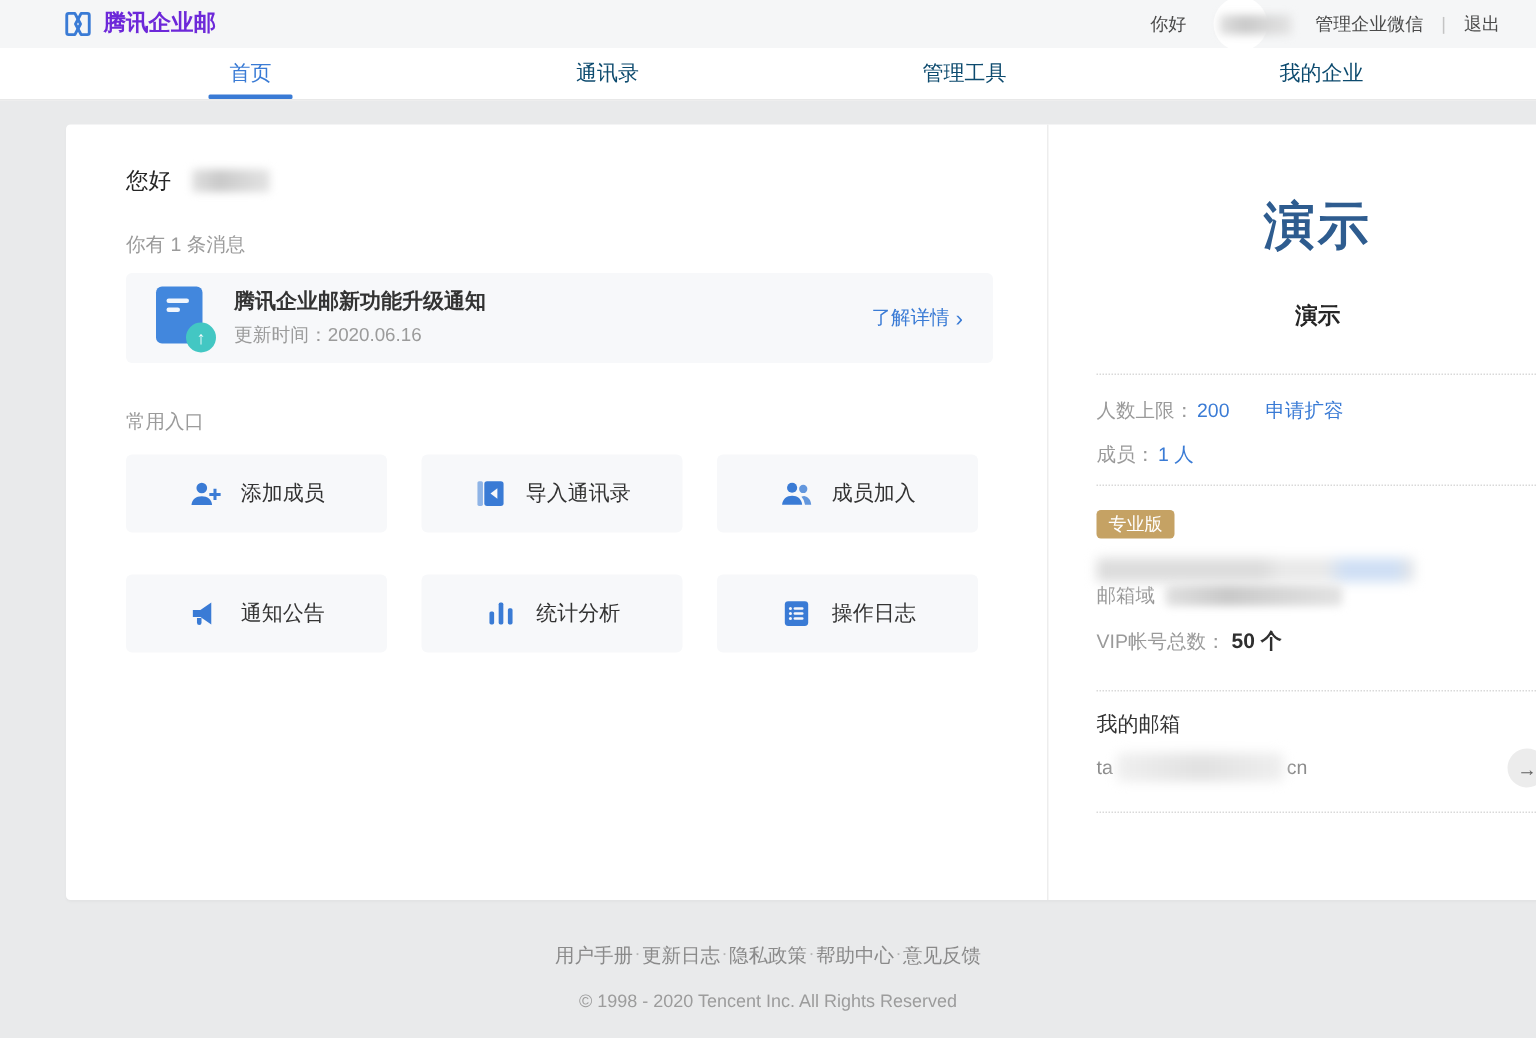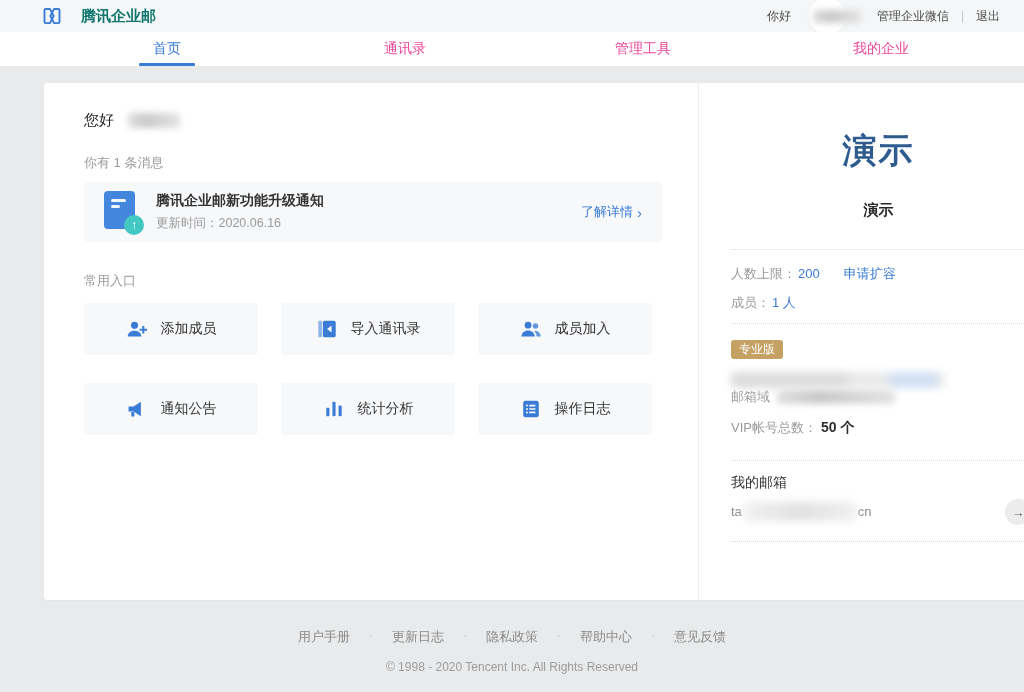--- a/index.html
+++ b/index.html
@@ -3,34 +3,34 @@
 <meta charset="utf-8">
 <style>
   html,body{margin:0;padding:0;background:#e9eaeb;}
   .page{position:relative;width:1024px;height:692px;margin:0 auto;overflow:hidden;
         background:#e9eaeb;font-family:"Liberation Sans","DejaVu Sans",sans-serif;
         -webkit-font-smoothing:antialiased;}
   
   .topbar{position:absolute;top:0;left:0;right:0;height:32px;background:#f5f6f7;
           display:flex;align-items:center;justify-content:space-between;
           padding:0 24px 0 42px;box-sizing:border-box;z-index:3;}
-  .brand{display:flex;align-items:flex-end;gap:19px;color:#0f766e;font-size:15px;font-weight:600;cursor:pointer;}
+  .brand{display:flex;align-items:flex-start;gap:7px;color:#6d28d9;font-size:15px;font-weight:600;cursor:pointer;}
   .brand svg{display:block;}
   .topbar-right{display:flex;align-items:center;gap:12px;font-size:12px;color:#4a4a4a;}
   .user-wrap{position:relative;width:62px;height:32px;}
   .avatar{position:absolute;left:6px;top:-2px;width:36px;height:36px;background:#fff;border-radius:50%;}
   .name-blur{position:absolute;left:10px;top:10px;width:48px;height:13px;}
   .toplink{cursor:pointer;color:#4a4a4a;text-decoration:none;}
   .topsep{color:#c4c4c4;}
   
   .navbar{position:absolute;top:32px;left:0;right:0;height:34px;background:#fff;
           border-bottom:1px solid #e8e8e8;z-index:2;}
   .nav-inner{margin:0 24px 0 48px;height:100%;display:flex;}
   .nav-tab{flex:1;display:flex;align-items:center;justify-content:center;font-size:14px;
-           color:#ec4899;position:relative;cursor:pointer;}
+           color:#0c4a6e;position:relative;cursor:pointer;}
   .nav-tab.active{color:#3a7bd5;}
   .tab-underline{position:absolute;bottom:0;left:50%;transform:translateX(-50%);
                  width:56px;height:3px;background:#3a7bd5;border-radius:1px;}
   
   .blur{display:inline-block;border-radius:2px;filter:blur(3px);
         background:linear-gradient(90deg,#e0e0e0,#c9c9c9 35%,#d8d8d8 70%,#e3e3e3);}
   .blur-light{background:linear-gradient(90deg,#f0f0f0,#e1e1e1 50%,#efefef);filter:blur(4px);}
   .blur-blue-end{background:linear-gradient(90deg,#dcdcdc 0 52%,#e9e9e9 58% 72%,#cfdff4 78% 94%,#e6e6e6);filter:blur(4px);}
   
   .card{position:absolute;left:44px;top:83px;width:1008px;height:517px;background:#fff;
@@ -85,21 +85,21 @@
   .mailbox-title{margin-top:13px;font-size:14px;color:#333;font-weight:500;}
   .email-row{margin-top:6px;position:relative;display:flex;align-items:center;height:27px;
              color:#8c8c8c;font-size:13px;}
   .email-blur{width:112px;height:19px;margin:0 2px;border-radius:4px;}
   .arrow-btn{position:absolute;right:-5px;top:1px;width:26px;height:26px;border-radius:50%;
              background:#ececec;color:#5f5f5f;display:flex;align-items:center;justify-content:center;
              font-size:13px;cursor:pointer;}
   .d4{margin-top:16px;}
   
   .footer{position:absolute;left:0;right:0;top:628px;text-align:center;}
-  .footer-links{display:flex;justify-content:center;gap:19px;
+  .footer-links{display:flex;justify-content:center;gap:1px;
                 font-size:13px;color:#8a8a8a;}
   .footer-link{cursor:pointer;color:#8a8a8a;text-decoration:none;}
   .footer-sep{color:#b5b5b5;font-size:12px;}
   .copyright{margin-top:14px;font-size:12px;color:#9c9c9c;}
 </style>
 </head>
 <body>
 
 <div class="page">
 

